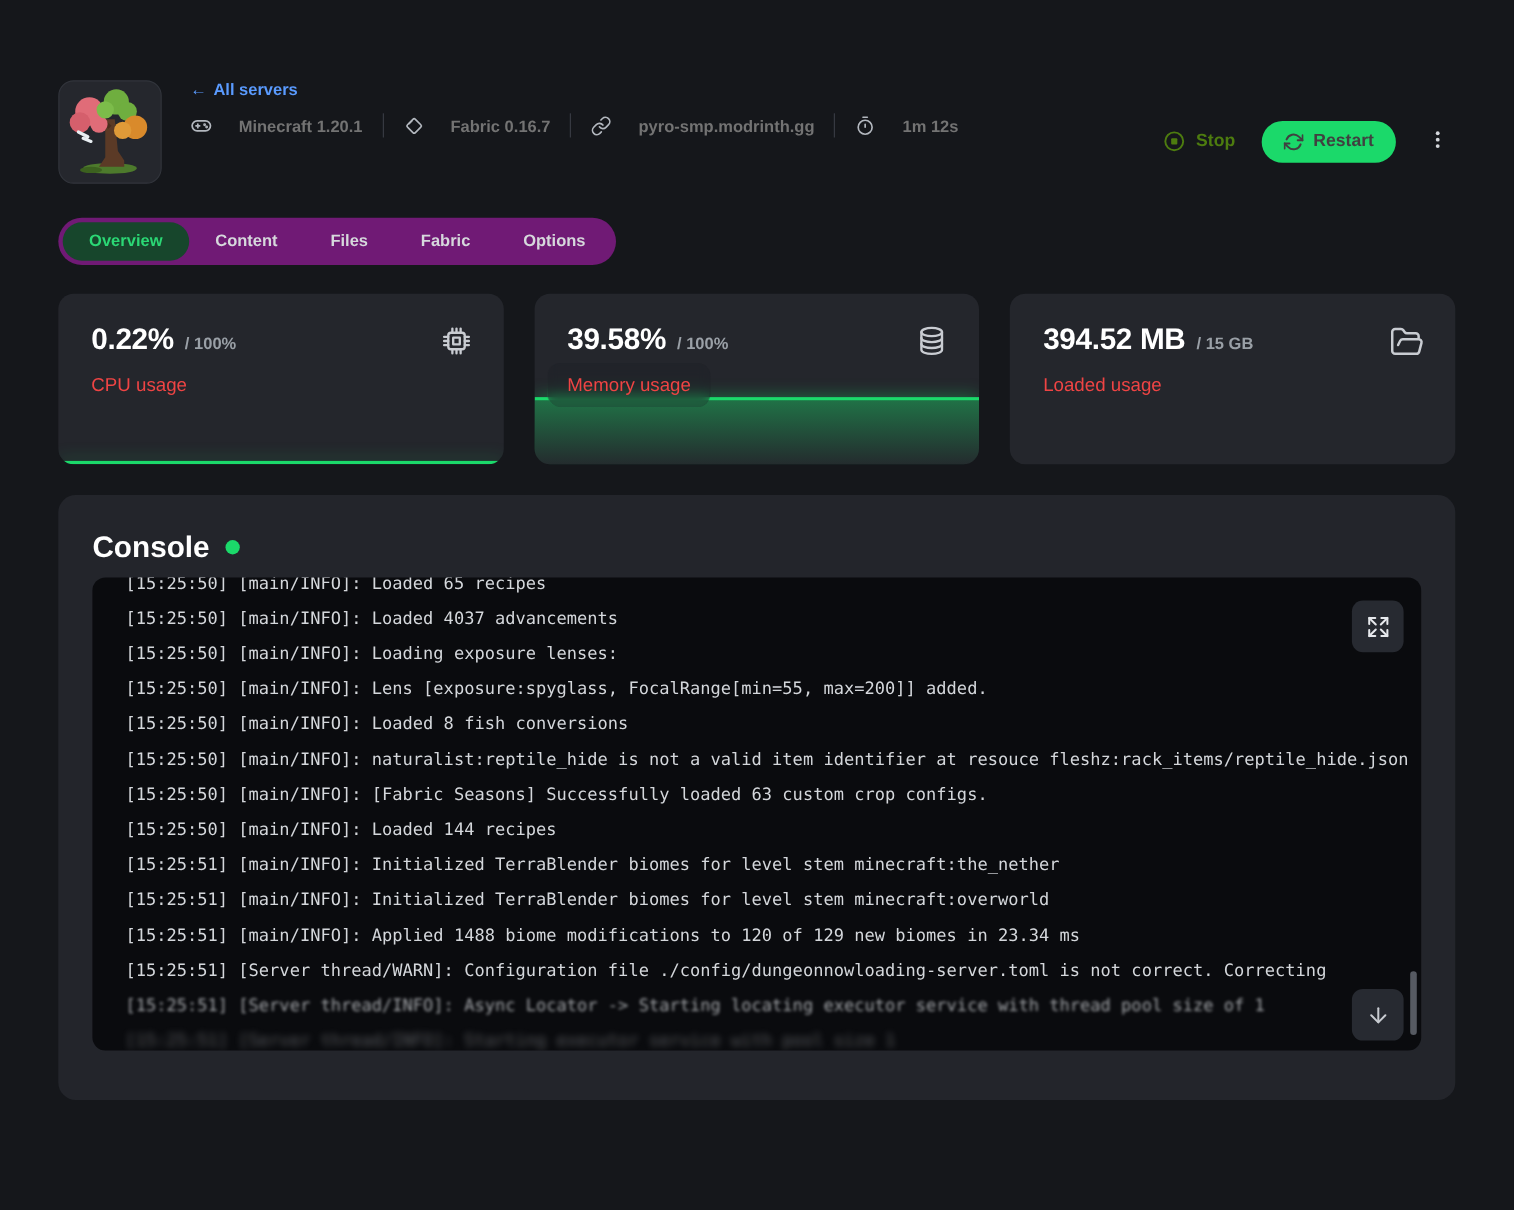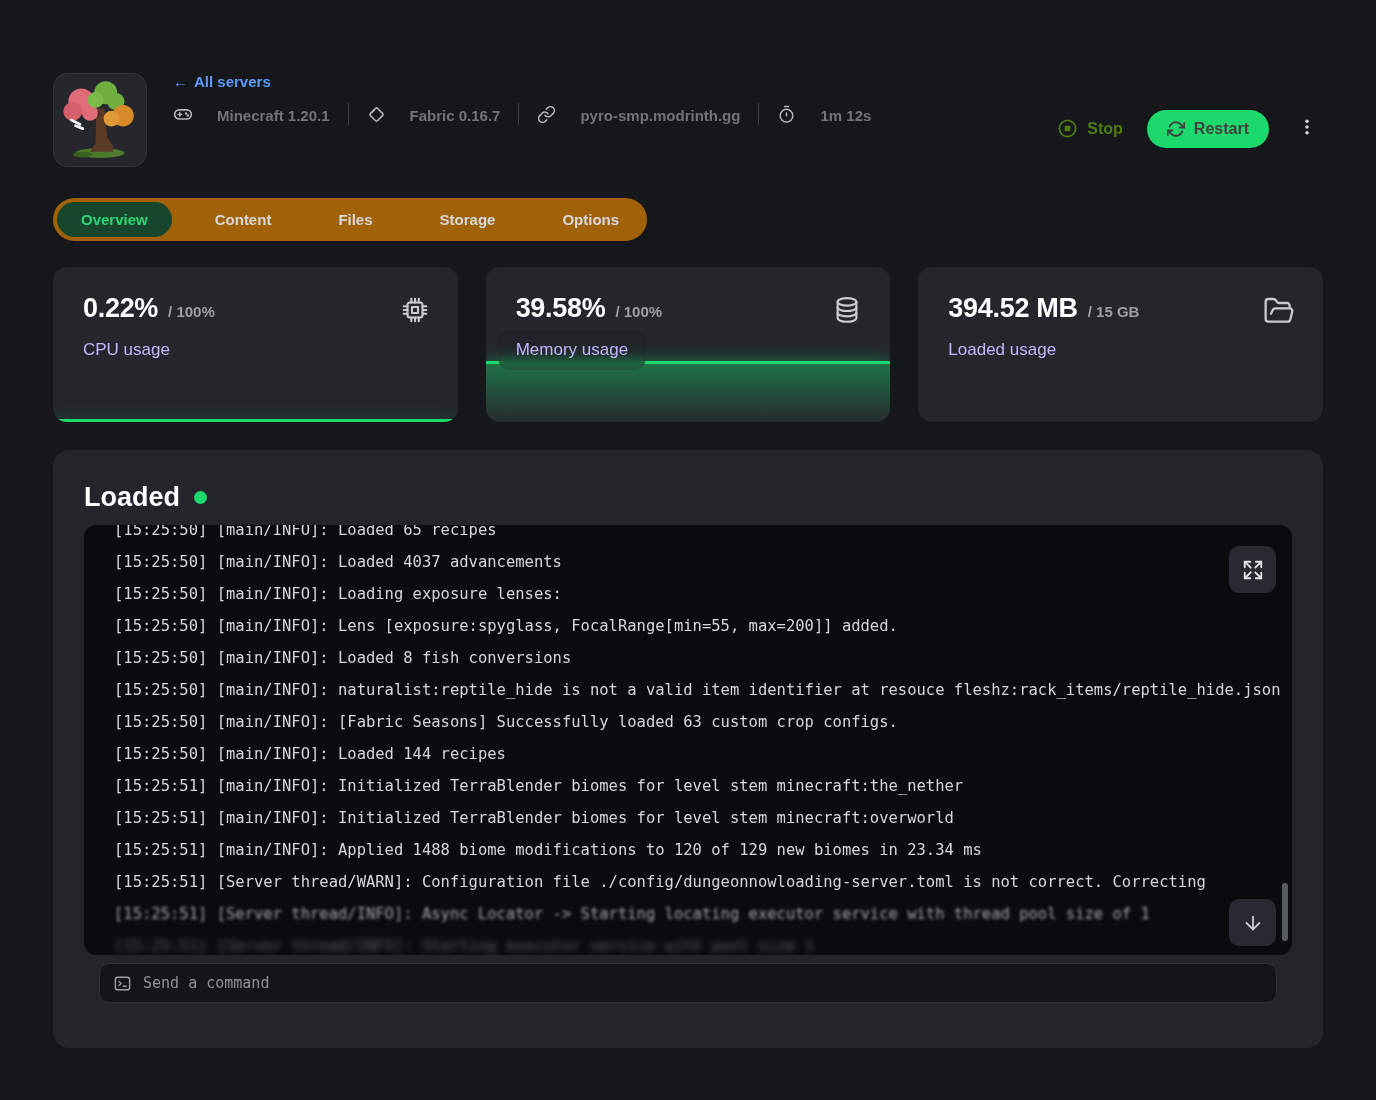--- a/index.html
+++ b/index.html
@@ -43,22 +43,22 @@
   .restart-btn {
     display:flex; align-items:center; gap:9px;
     background:#1bd96a; border:none; cursor:pointer;
     color:#404040; font-size:16px; font-weight:800;
     font-family:inherit; padding:10px 20px; border-radius:22px;
   }
   .kebab-btn { background:none; border:none; cursor:pointer; color:#d4d7dc; padding:8px 6px; margin-left:8px; }
 
   
   .tab-bar {
-    display:inline-flex; align-items:center; gap:19px;
-    background:#a16207; border-radius:22px; padding:4px;
+    display:inline-flex; align-items:center; gap:0;
+    background:#701a75; border-radius:22px; padding:4px;
     margin-top:31px;
   }
   .tab {
     border:none; background:none; cursor:pointer; font-family:inherit;
     font-size:15px; font-weight:700; color:#d6d8dc;
     padding:9px 24px; border-radius:18px;
   }
   .tab.active { background:#17462c; color:#2bd875; }
 
   
@@ -70,21 +70,21 @@
   .stat-fill {
     position:absolute; left:0; right:0; bottom:0; z-index:0;
     background:linear-gradient(180deg, rgba(27,217,106,.42), rgba(27,217,106,.03));
     border-top:3px solid #1bd96a;
     box-shadow:0 -2px 14px rgba(27,217,106,.35);
   }
   .stat-content { position:relative; z-index:1; padding:26px 30px; }
   .stat-value-row { display:flex; align-items:baseline; gap:10px; }
   .stat-value { font-size:27px; font-weight:800; color:#ffffff; letter-spacing:-.3px; }
   .stat-max { font-size:15px; font-weight:600; color:#9aa0a7; }
-  .stat-label { margin-top:16px; font-size:17px; color:#c4b5fd; width:fit-content; }
+  .stat-label { margin-top:16px; font-size:17px; color:#ef4444; width:fit-content; }
   .stat-label.frosted {
     margin:6px -18px -10px; padding:10px 18px; border-radius:12px;
     background:rgba(28,30,36,.32);
     -webkit-backdrop-filter:blur(5px); backdrop-filter:blur(5px);
   }
   .stat-icon { position:absolute; z-index:1; top:28px; right:28px; color:#c9ccd2; }
 
   
   .console-card {
     margin-top:28px; border-radius:16px; background:#23252b;
@@ -237,21 +237,21 @@
         </svg>
       </button>
     </div>
   </div>
 
   
   <div class="tab-bar" id="tab-bar">
       <button class="tab active">Overview</button>
       <button class="tab">Content</button>
       <button class="tab">Files</button>
-      <button class="tab">Storage</button>
+      <button class="tab">Fabric</button>
       <button class="tab">Options</button>
     </div>
 
   
   <div class="stats-row" id="stats-row">
       <div class="stat-card">
         <div class="stat-fill" style="height: 1px;"></div>
         <div class="stat-content">
           <div class="stat-value-row">
             <span class="stat-value">0.22%</span>
@@ -291,21 +291,21 @@
         </div>
         <span class="stat-icon"><svg width="32" height="32" viewBox="0 0 24 24" fill="none" stroke="currentColor" stroke-width="1.7" stroke-linecap="round" stroke-linejoin="round">
             <path d="M6 14l1.45-2.9A2 2 0 0 1 9.24 10H20a2 2 0 0 1 1.94 2.5l-1.55 6a2 2 0 0 1-1.94 1.5H4a2 2 0 0 1-2-2V5a2 2 0 0 1 2-2h3.93a2 2 0 0 1 1.66.9l.82 1.2a2 2 0 0 0 1.66.9H18a2 2 0 0 1 2 2v2"></path>
           </svg></span>
       </div>
     </div>
 
   
   <div class="console-card">
     <div class="console-title-row">
-      <span class="console-title">Loaded</span>
+      <span class="console-title">Console</span>
       <span class="status-dot"></span>
     </div>
 
     <div class="terminal">
       <div class="terminal-lines" id="console-lines"><div class="console-line">[15:25:50] [main/INFO]: Loaded 65 recipes</div><div class="console-line">[15:25:50] [main/INFO]: Loaded 4037 advancements</div><div class="console-line">[15:25:50] [main/INFO]: Loading exposure lenses:</div><div class="console-line">[15:25:50] [main/INFO]: Lens [exposure:spyglass, FocalRange[min=55, max=200]] added.</div><div class="console-line">[15:25:50] [main/INFO]: Loaded 8 fish conversions</div><div class="console-line">[15:25:50] [main/INFO]: naturalist:reptile_hide is not a valid item identifier at resouce fleshz:rack_items/reptile_hide.json</div><div class="console-line">[15:25:50] [main/INFO]: [Fabric Seasons] Successfully loaded 63 custom crop configs.</div><div class="console-line">[15:25:50] [main/INFO]: Loaded 144 recipes</div><div class="console-line">[15:25:51] [main/INFO]: Initialized TerraBlender biomes for level stem minecraft:the_nether</div><div class="console-line">[15:25:51] [main/INFO]: Initialized TerraBlender biomes for level stem minecraft:overworld</div><div class="console-line">[15:25:51] [main/INFO]: Applied 1488 biome modifications to 120 of 129 new biomes in 23.34 ms</div><div class="console-line">[15:25:51] [Server thread/WARN]: Configuration file ./config/dungeonnowloading-server.toml is not correct. Correcting</div><div class="console-line blur-1">[15:25:51] [Server thread/INFO]: Async Locator -&gt; Starting locating executor service with thread pool size of 1</div><div class="console-line blur-2">[15:25:51] [Server thread/INFO]: Starting executor service with pool size 1</div></div>
 
       <button class="terminal-btn expand-btn">
         <svg width="22" height="22" viewBox="0 0 24 24" fill="none" stroke="currentColor" stroke-width="2" stroke-linecap="round" stroke-linejoin="round">
           <polyline points="15 3 21 3 21 9"></polyline>
             <line x1="21" y1="3" x2="14.5" y2="9.5"></line>
@@ -321,23 +321,15 @@
       <button class="terminal-btn scroll-down-btn">
         <svg width="22" height="22" viewBox="0 0 24 24" fill="none" stroke="currentColor" stroke-width="2" stroke-linecap="round" stroke-linejoin="round">
           <line x1="12" y1="5" x2="12" y2="19"></line>
             <polyline points="5 12 12 19 19 12"></polyline>
         </svg>
       </button>
 
       <div class="scrollbar-thumb"></div>
     </div>
 
-    <div class="command-row">
-      <svg width="19" height="19" viewBox="0 0 24 24" fill="none" stroke="currentColor" stroke-width="1.8" stroke-linecap="round" stroke-linejoin="round">
-        <rect x="3" y="4" width="18" height="16" rx="3"></rect>
-        <polyline points="7.5 9.5 10.5 12 7.5 14.5"></polyline>
-          <line x1="13" y1="15.5" x2="16.5" y2="15.5"></line>
-      </svg>
-      <input class="command-input" type="text" placeholder="Send a command" style="">
-    </div>
   </div>
 
 </div>
 
 </body></html>

